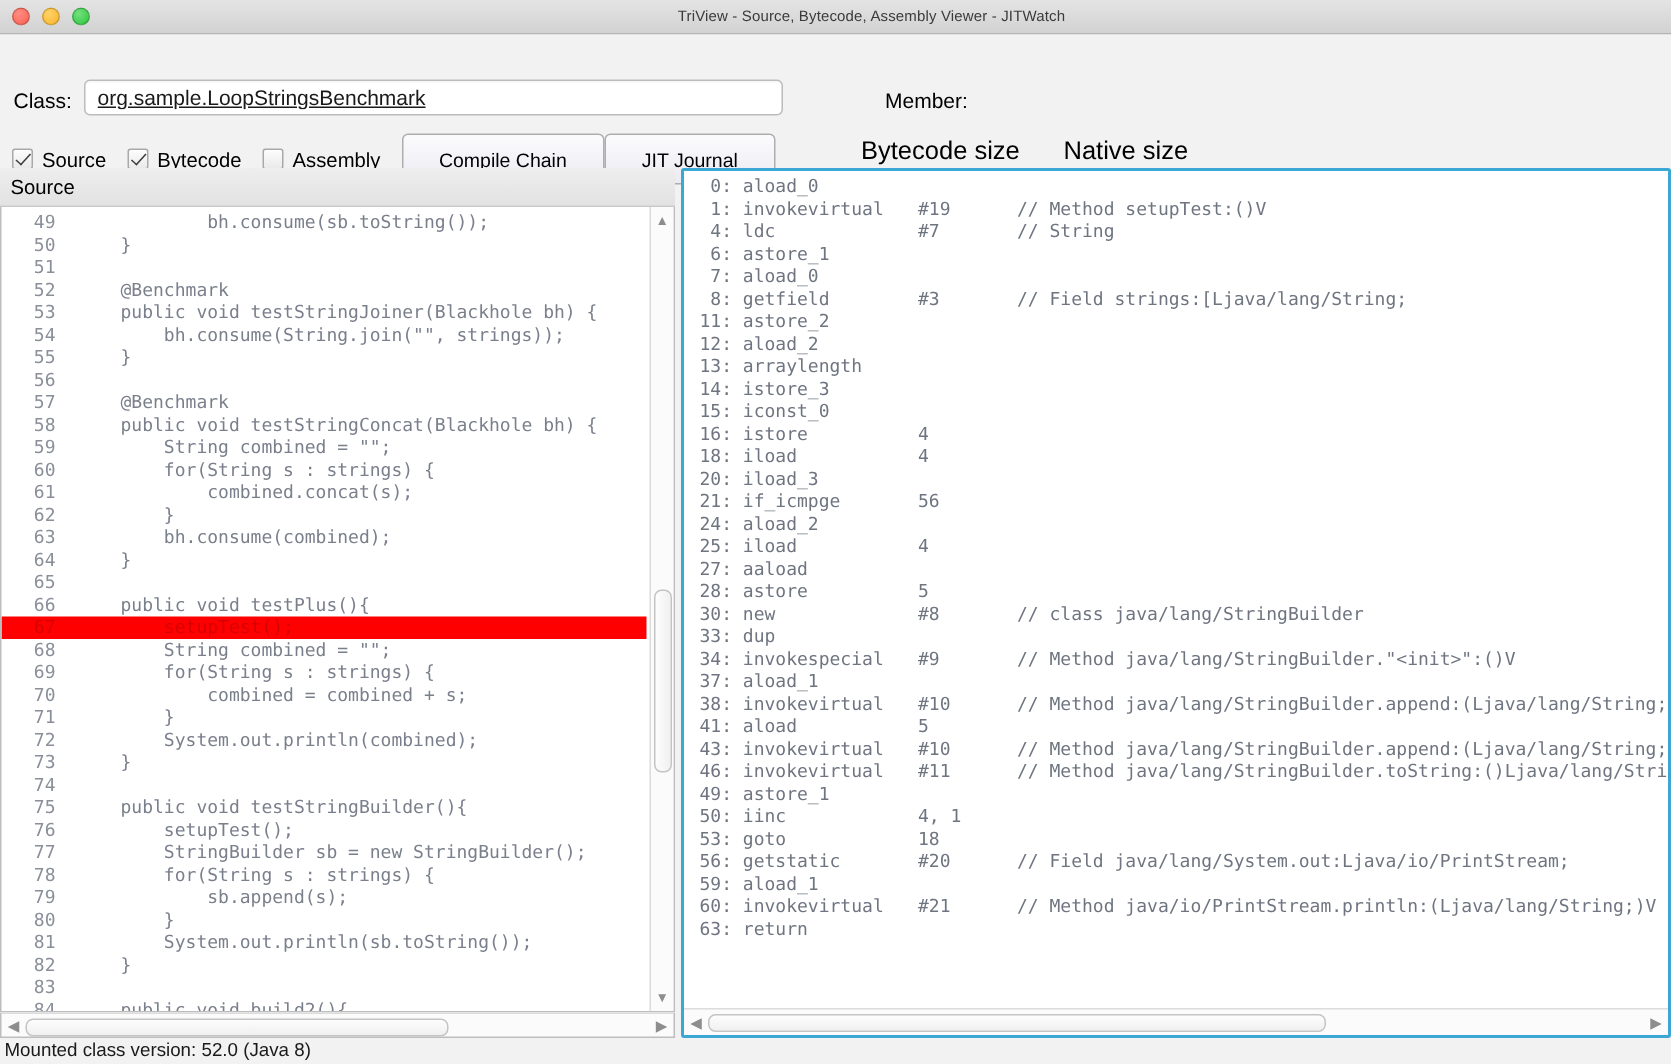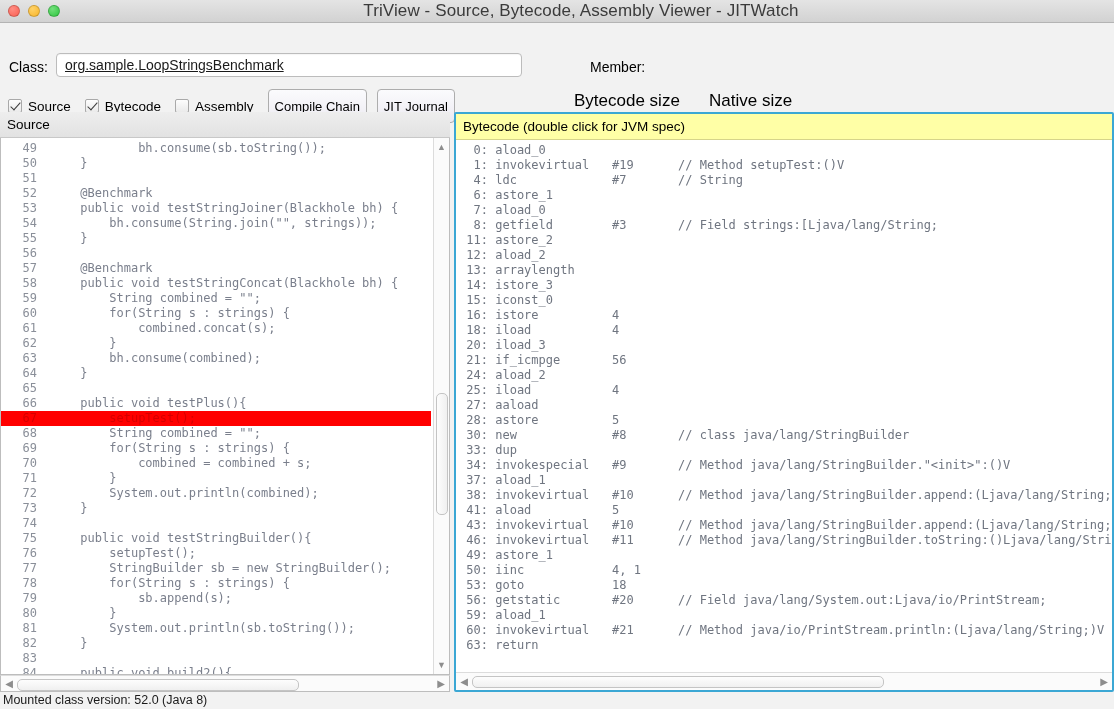--- a/index.html
+++ b/index.html
@@ -39,21 +39,21 @@
     border-radius: 50%;
     border: 0.5px solid rgba(0,0,0,0.18);
     box-sizing: border-box;
   }
   .light.close  { background: radial-gradient(circle at 35% 30%, #ff8d83, #fb5f52); }
   .light.min    { background: radial-gradient(circle at 35% 30%, #ffd268, #f8b52a); }
   .light.max    { background: radial-gradient(circle at 35% 30%, #74e07c, #2ec63f); }
   .window-title {
     width: 100%;
     text-align: center;
-    font-size: 17px;
+    font-size: 10px;
     color: #3b3b3b;
     letter-spacing: 0.1px;
     padding-left: 48px;
   }
 
   
   .toolbar {
     position: relative;
     height: 88px;
     background: #f2f2f2;
@@ -116,29 +116,29 @@
     width: 4px;
     height: 9px;
     border: solid #3c3c3c;
     border-width: 0 1.6px 1.6px 0;
     transform: rotate(42deg);
   }
   .cbox .lab { font-size: 13.5px; }
 
   .btn {
     height: 34px;
-    padding: 0 6px;
+    padding: 0 24px;
     border: 1px solid #adadad;
     border-radius: 4px;
     background: linear-gradient(to bottom, #fbfbfd 0%, #eceaf2 100%);
     font-family: "Liberation Sans", sans-serif;
     font-size: 13px;
     color: #000;
     cursor: default;
-    margin-right: 10px;
+    margin-right: 0;
     line-height: 21px;
     box-sizing: border-box;
   }
 
   .member-label {
     position: absolute;
     left: 590px;
     top: 36px;
     font-size: 14px;
   }
@@ -420,21 +420,20 @@
       </div>
     </div>
     <div class="hscroll">
       <div class="harrow left">◀</div>
       <div class="hthumb" style="left:16px;width:280px;"></div>
       <div class="harrow right">▶</div>
     </div>
   </div>
 
   <div class="pane pane-bytecode">
-    <div class="pane-header hdr-bytecode">Bytecode (double click for JVM spec)</div>
     <div class="code-wrap">
       <div class="code" id="bytecode-lines"><div class="bcline"><span class="off">0:</span><span class="op"> aload_0</span><span class="arg"></span><span></span></div><div class="bcline"><span class="off">1:</span><span class="op"> invokevirtual</span><span class="arg">#19</span><span>// Method setupTest:()V</span></div><div class="bcline"><span class="off">4:</span><span class="op"> ldc</span><span class="arg">#7</span><span>// String</span></div><div class="bcline"><span class="off">6:</span><span class="op"> astore_1</span><span class="arg"></span><span></span></div><div class="bcline"><span class="off">7:</span><span class="op"> aload_0</span><span class="arg"></span><span></span></div><div class="bcline"><span class="off">8:</span><span class="op"> getfield</span><span class="arg">#3</span><span>// Field strings:[Ljava/lang/String;</span></div><div class="bcline"><span class="off">11:</span><span class="op"> astore_2</span><span class="arg"></span><span></span></div><div class="bcline"><span class="off">12:</span><span class="op"> aload_2</span><span class="arg"></span><span></span></div><div class="bcline"><span class="off">13:</span><span class="op"> arraylength</span><span class="arg"></span><span></span></div><div class="bcline"><span class="off">14:</span><span class="op"> istore_3</span><span class="arg"></span><span></span></div><div class="bcline"><span class="off">15:</span><span class="op"> iconst_0</span><span class="arg"></span><span></span></div><div class="bcline"><span class="off">16:</span><span class="op"> istore</span><span class="arg">4</span><span></span></div><div class="bcline"><span class="off">18:</span><span class="op"> iload</span><span class="arg">4</span><span></span></div><div class="bcline"><span class="off">20:</span><span class="op"> iload_3</span><span class="arg"></span><span></span></div><div class="bcline"><span class="off">21:</span><span class="op"> if_icmpge</span><span class="arg">56</span><span></span></div><div class="bcline"><span class="off">24:</span><span class="op"> aload_2</span><span class="arg"></span><span></span></div><div class="bcline"><span class="off">25:</span><span class="op"> iload</span><span class="arg">4</span><span></span></div><div class="bcline"><span class="off">27:</span><span class="op"> aaload</span><span class="arg"></span><span></span></div><div class="bcline"><span class="off">28:</span><span class="op"> astore</span><span class="arg">5</span><span></span></div><div class="bcline"><span class="off">30:</span><span class="op"> new</span><span class="arg">#8</span><span>// class java/lang/StringBuilder</span></div><div class="bcline"><span class="off">33:</span><span class="op"> dup</span><span class="arg"></span><span></span></div><div class="bcline"><span class="off">34:</span><span class="op"> invokespecial</span><span class="arg">#9</span><span>// Method java/lang/StringBuilder."&lt;init&gt;":()V</span></div><div class="bcline"><span class="off">37:</span><span class="op"> aload_1</span><span class="arg"></span><span></span></div><div class="bcline"><span class="off">38:</span><span class="op"> invokevirtual</span><span class="arg">#10</span><span>// Method java/lang/StringBuilder.append:(Ljava/lang/String;)Ljava</span></div><div class="bcline"><span class="off">41:</span><span class="op"> aload</span><span class="arg">5</span><span></span></div><div class="bcline"><span class="off">43:</span><span class="op"> invokevirtual</span><span class="arg">#10</span><span>// Method java/lang/StringBuilder.append:(Ljava/lang/String;)Ljava</span></div><div class="bcline"><span class="off">46:</span><span class="op"> invokevirtual</span><span class="arg">#11</span><span>// Method java/lang/StringBuilder.toString:()Ljava/lang/String;</span></div><div class="bcline"><span class="off">49:</span><span class="op"> astore_1</span><span class="arg"></span><span></span></div><div class="bcline"><span class="off">50:</span><span class="op"> iinc</span><span class="arg">4, 1</span><span></span></div><div class="bcline"><span class="off">53:</span><span class="op"> goto</span><span class="arg">18</span><span></span></div><div class="bcline"><span class="off">56:</span><span class="op"> getstatic</span><span class="arg">#20</span><span>// Field java/lang/System.out:Ljava/io/PrintStream;</span></div><div class="bcline"><span class="off">59:</span><span class="op"> aload_1</span><span class="arg"></span><span></span></div><div class="bcline"><span class="off">60:</span><span class="op"> invokevirtual</span><span class="arg">#21</span><span>// Method java/io/PrintStream.println:(Ljava/lang/String;)V</span></div><div class="bcline"><span class="off">63:</span><span class="op"> return</span><span class="arg"></span><span></span></div></div>
     </div>
     <div class="hscroll">
       <div class="harrow left">◀</div>
       <div class="hthumb" style="left:16px;width:410px;"></div>
       <div class="harrow right">▶</div>
     </div>
   </div>
 </div>

